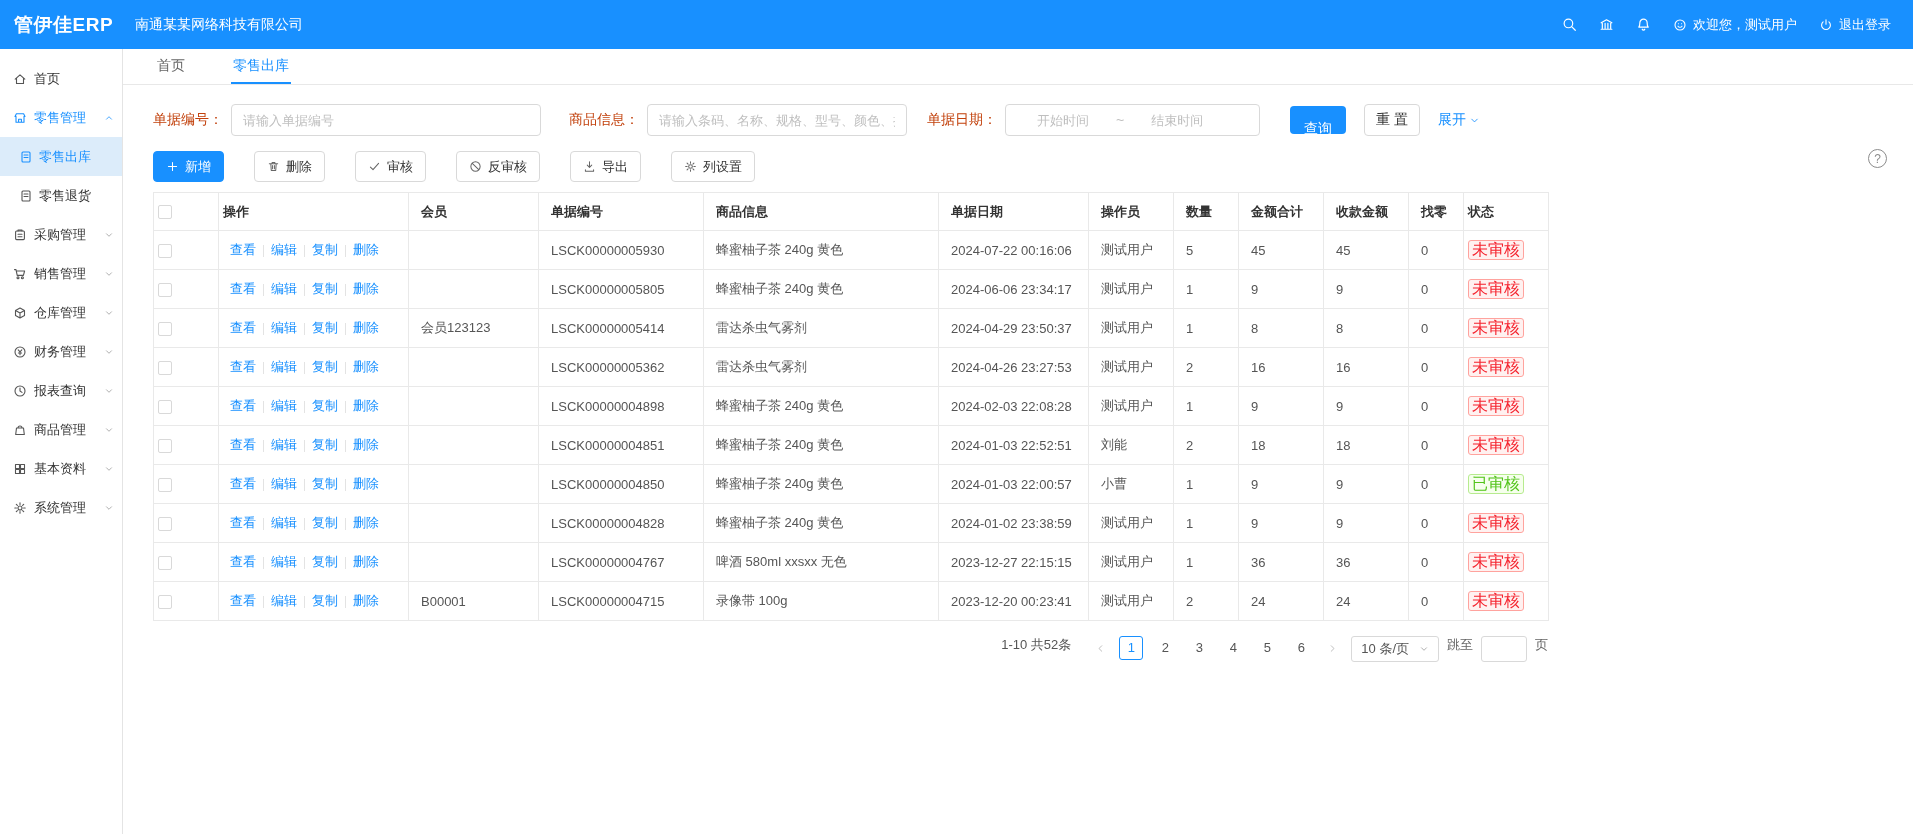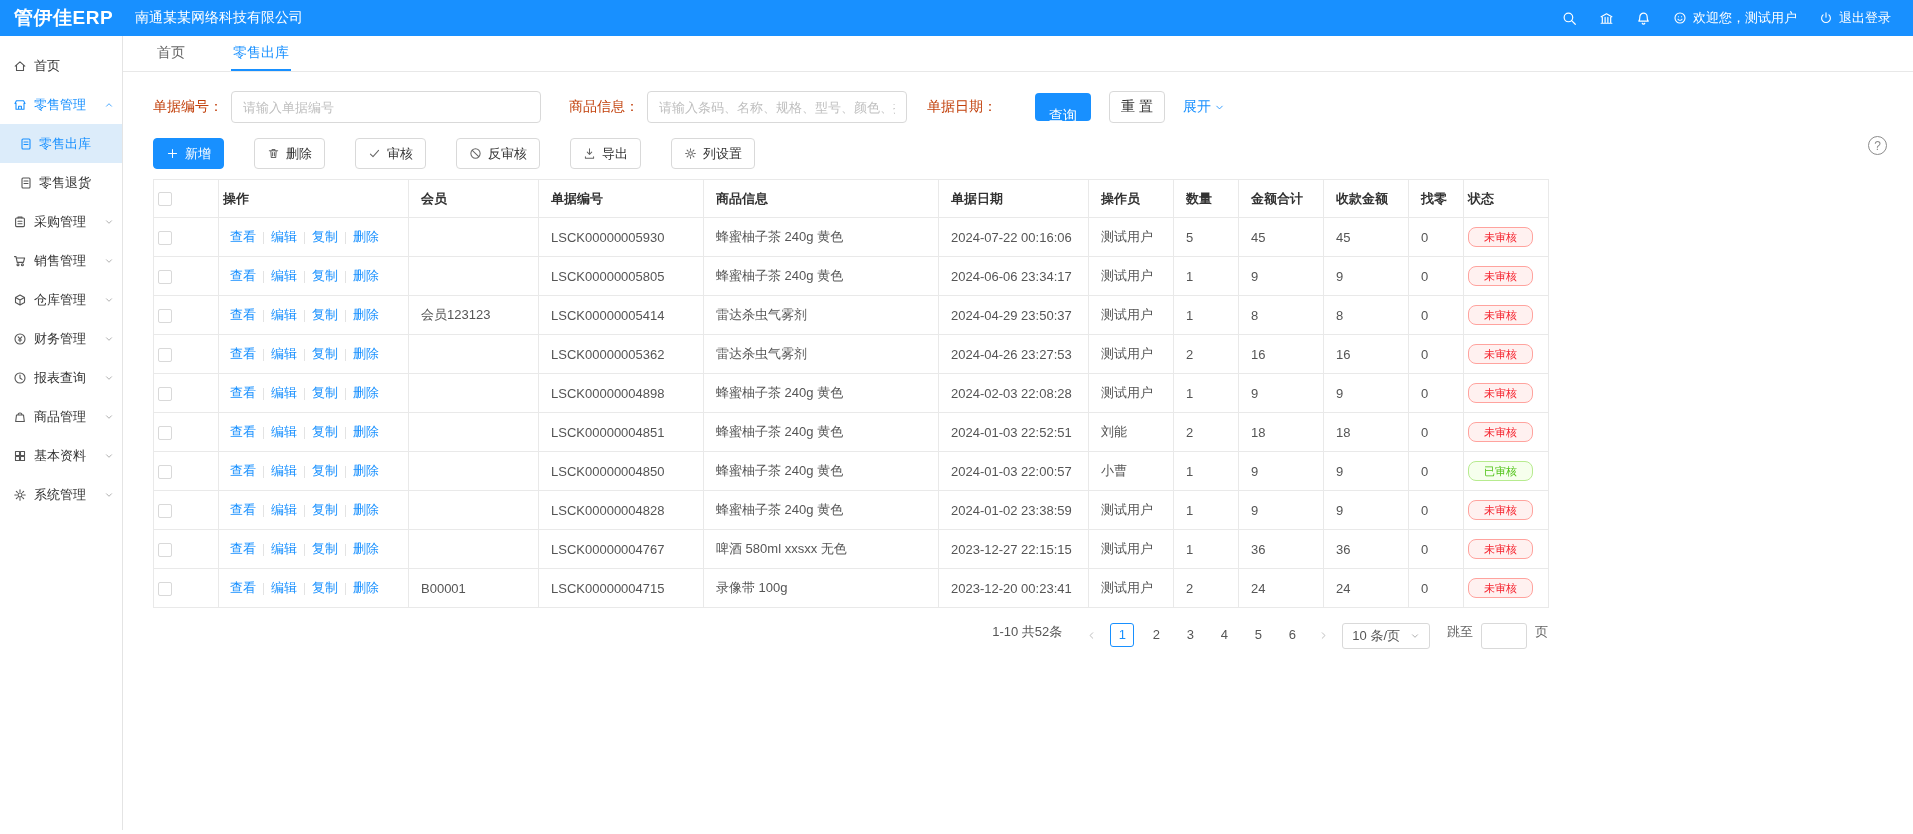--- a/index.html
+++ b/index.html
@@ -1,20 +1,20 @@
 <!DOCTYPE html>
 <html style="--accent: #1890ff; --sidebar-active-bg: #dcecfa; --status-red: #f5222d; --status-red-bg: #fff1f0; --status-red-border: #ffa39e; --status-green: #52c41a; --status-green-bg: #f6ffed; --status-green-border: #b7eb8f;"><head>
 <meta charset="utf-8">
 <style>
   *{box-sizing:border-box;margin:0;padding:0}
   html,body{width:1913px;height:834px}
   body{font-family:"Liberation Sans","DejaVu Sans",sans-serif;background:#fff;overflow:hidden;color:#333}
 
   
-  .topbar{height:36px;background:var(--accent,#1890ff);display:flex;align-items:center;color:#fff}
+  .topbar{height:49px;background:var(--accent,#1890ff);display:flex;align-items:center;color:#fff}
   .logo{width:123px;padding-left:14px;font-size:19px;font-weight:bold;letter-spacing:.5px;flex:none;white-space:nowrap}
   .company{font-size:14px;margin-left:12px;white-space:nowrap}
   .tb-right{margin-left:auto;display:flex;align-items:center;gap:22px;padding-right:22px;font-size:13px}
   .tb-icon{display:inline-flex;cursor:pointer}
   .tb-icon svg{width:15px;height:15px}
   .tb-user,.tb-logout{display:inline-flex;align-items:center;gap:6px;cursor:pointer;white-space:nowrap}
   .tb-user svg,.tb-logout svg{width:14px;height:14px}
 
   
   .app{display:flex;height:794px}
@@ -64,35 +64,35 @@
   .help-circle{position:absolute;top:64px;right:26px;width:19px;height:19px;border:1px solid #8c8c8c;border-radius:50%;color:#8c8c8c;font-size:12px;display:flex;align-items:center;justify-content:center;cursor:pointer}
 
   
   table.grid{border-collapse:collapse;table-layout:fixed;width:1395px;font-size:13px;background:#fff}
   .grid th,.grid td{border:1px solid #e9e9e9;height:39px;padding:0 12px;overflow:hidden;white-space:nowrap;text-overflow:ellipsis;text-align:left;color:#555}
   .grid th{color:#333;font-weight:bold;height:38px}
   .grid th.c,.grid td.c{text-align:left;padding:0 4px}
   .checkbox{display:inline-block;width:14px;height:14px;border:1px solid #d9d9d9;border-radius:2px;background:#fff;vertical-align:middle;cursor:pointer}
   .act-link{color:var(--accent,#1890ff);cursor:pointer;padding:0 7px}
   .act-sep{display:inline-block;width:1px;height:12px;background:#e3e3e3;vertical-align:middle}
-  .tag{display:inline-block;font-size:11px;line-height:18px;padding:0 15px;border-radius:8px;border:1px solid}
+  .tag{display:inline-block;font-size:16px;line-height:18px;padding:0 3px;border-radius:3px;border:1px solid}
   .tag-red{color:var(--status-red,#f5222d);background:var(--status-red-bg,#fff1f0);border-color:var(--status-red-border,#ffa39e)}
   .tag-green{color:var(--status-green,#52c41a);background:var(--status-green-bg,#f6ffed);border-color:var(--status-green-border,#b7eb8f)}
 
   
   .pagination{width:1395px;display:flex;align-items:flex-start;justify-content:flex-end;gap:8px;margin-top:15px;font-size:13px;color:#666}
   .pg-total{margin-right:10px;color:#555}
   .pg-arrow{width:22px;height:24px;display:inline-flex;align-items:center;justify-content:center;color:#b5b5b5;cursor:pointer}
   .pg-arrow svg{width:11px;height:11px}
   .pages{display:inline-flex;gap:10px}
   .page-num{min-width:24px;height:24px;line-height:22px;text-align:center;cursor:pointer;color:#555;border:1px solid transparent;border-radius:3px;padding:0 4px}
   .page-num.active{border-color:var(--accent,#1890ff);color:var(--accent,#1890ff)}
   .page-size{height:26px;border:1px solid #d9d9d9;border-radius:3px;display:inline-flex;align-items:center;gap:10px;padding:0 9px;cursor:pointer;color:#555;background:#fff}
   .page-size svg{width:10px;height:10px;color:#999}
-  .jump-label{margin-left:9px}
+  .jump-label{margin-left:0}
   .jump-input{width:46px;height:26px;border:1px solid #d9d9d9;border-radius:3px;outline:none;padding:0 6px;font-family:inherit}
 </style>
 </head>
 <body>
 
 <div class="topbar">
   <div class="logo">管伊佳ERP</div>
   <div class="company">南通某某网络科技有限公司</div>
   <div class="tb-right">
     <span class="tb-icon">
@@ -297,20 +297,25 @@
     </div>
 
     <div class="content">
 
       <div class="filters">
         <span class="f-label">单据编号：</span>
         <input class="f-input w-order" placeholder="请输入单据编号" style="">
         <span class="f-label">商品信息：</span>
         <input class="f-input w-product" placeholder="请输入条码、名称、规格、型号、颜色、扩展..." style="">
         <span class="f-label">单据日期：</span>
+        <span class="date-range">
+          <input placeholder="开始时间" style="">
+          <span class="date-sep">~</span>
+          <input placeholder="结束时间" style="">
+        </span>
         <button class="btn-primary">查询</button>
         <button class="btn-plain">重置</button>
         <span class="expand-link">
           <span>展开</span>
           <span style="display:inline-flex">
               <svg viewBox="0 0 14 14" width="14" height="14" fill="none" stroke="currentColor" stroke-width="1.1" stroke-linecap="round" stroke-linejoin="round">
                 <path d="M3.5 5.3 7 8.8l3.5-3.5"></path>
               </svg>
             </span>
         </span>

